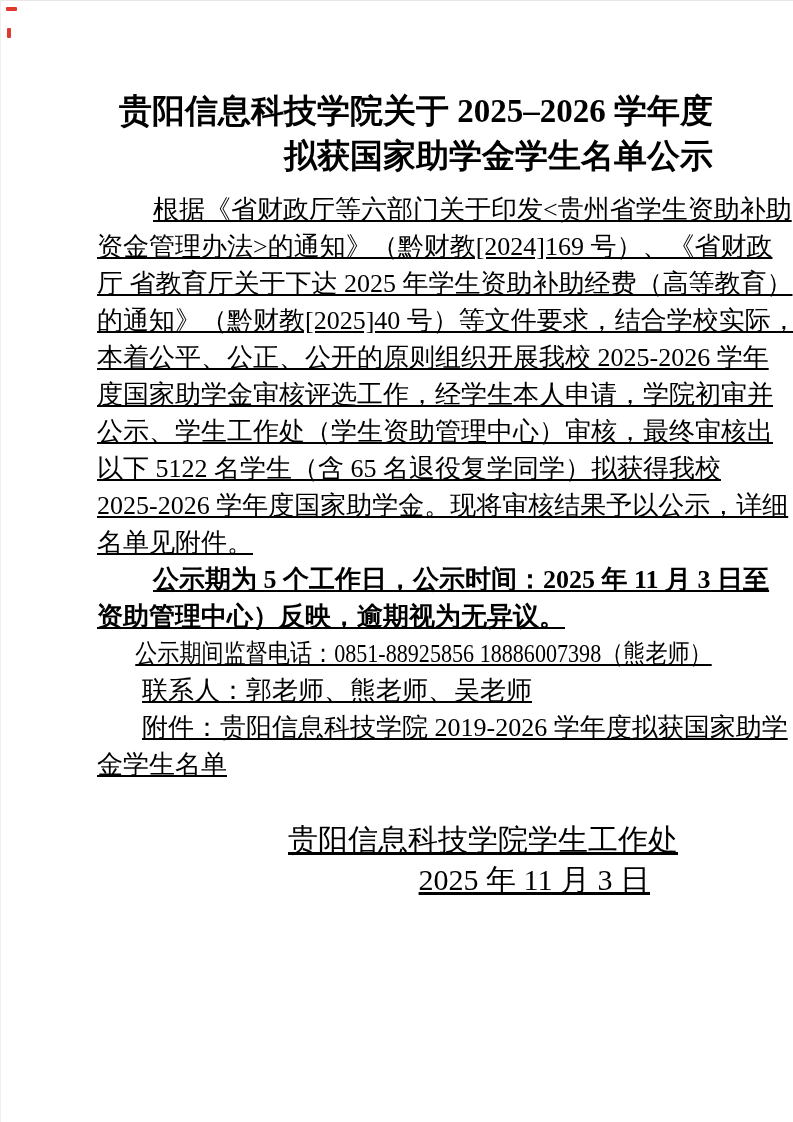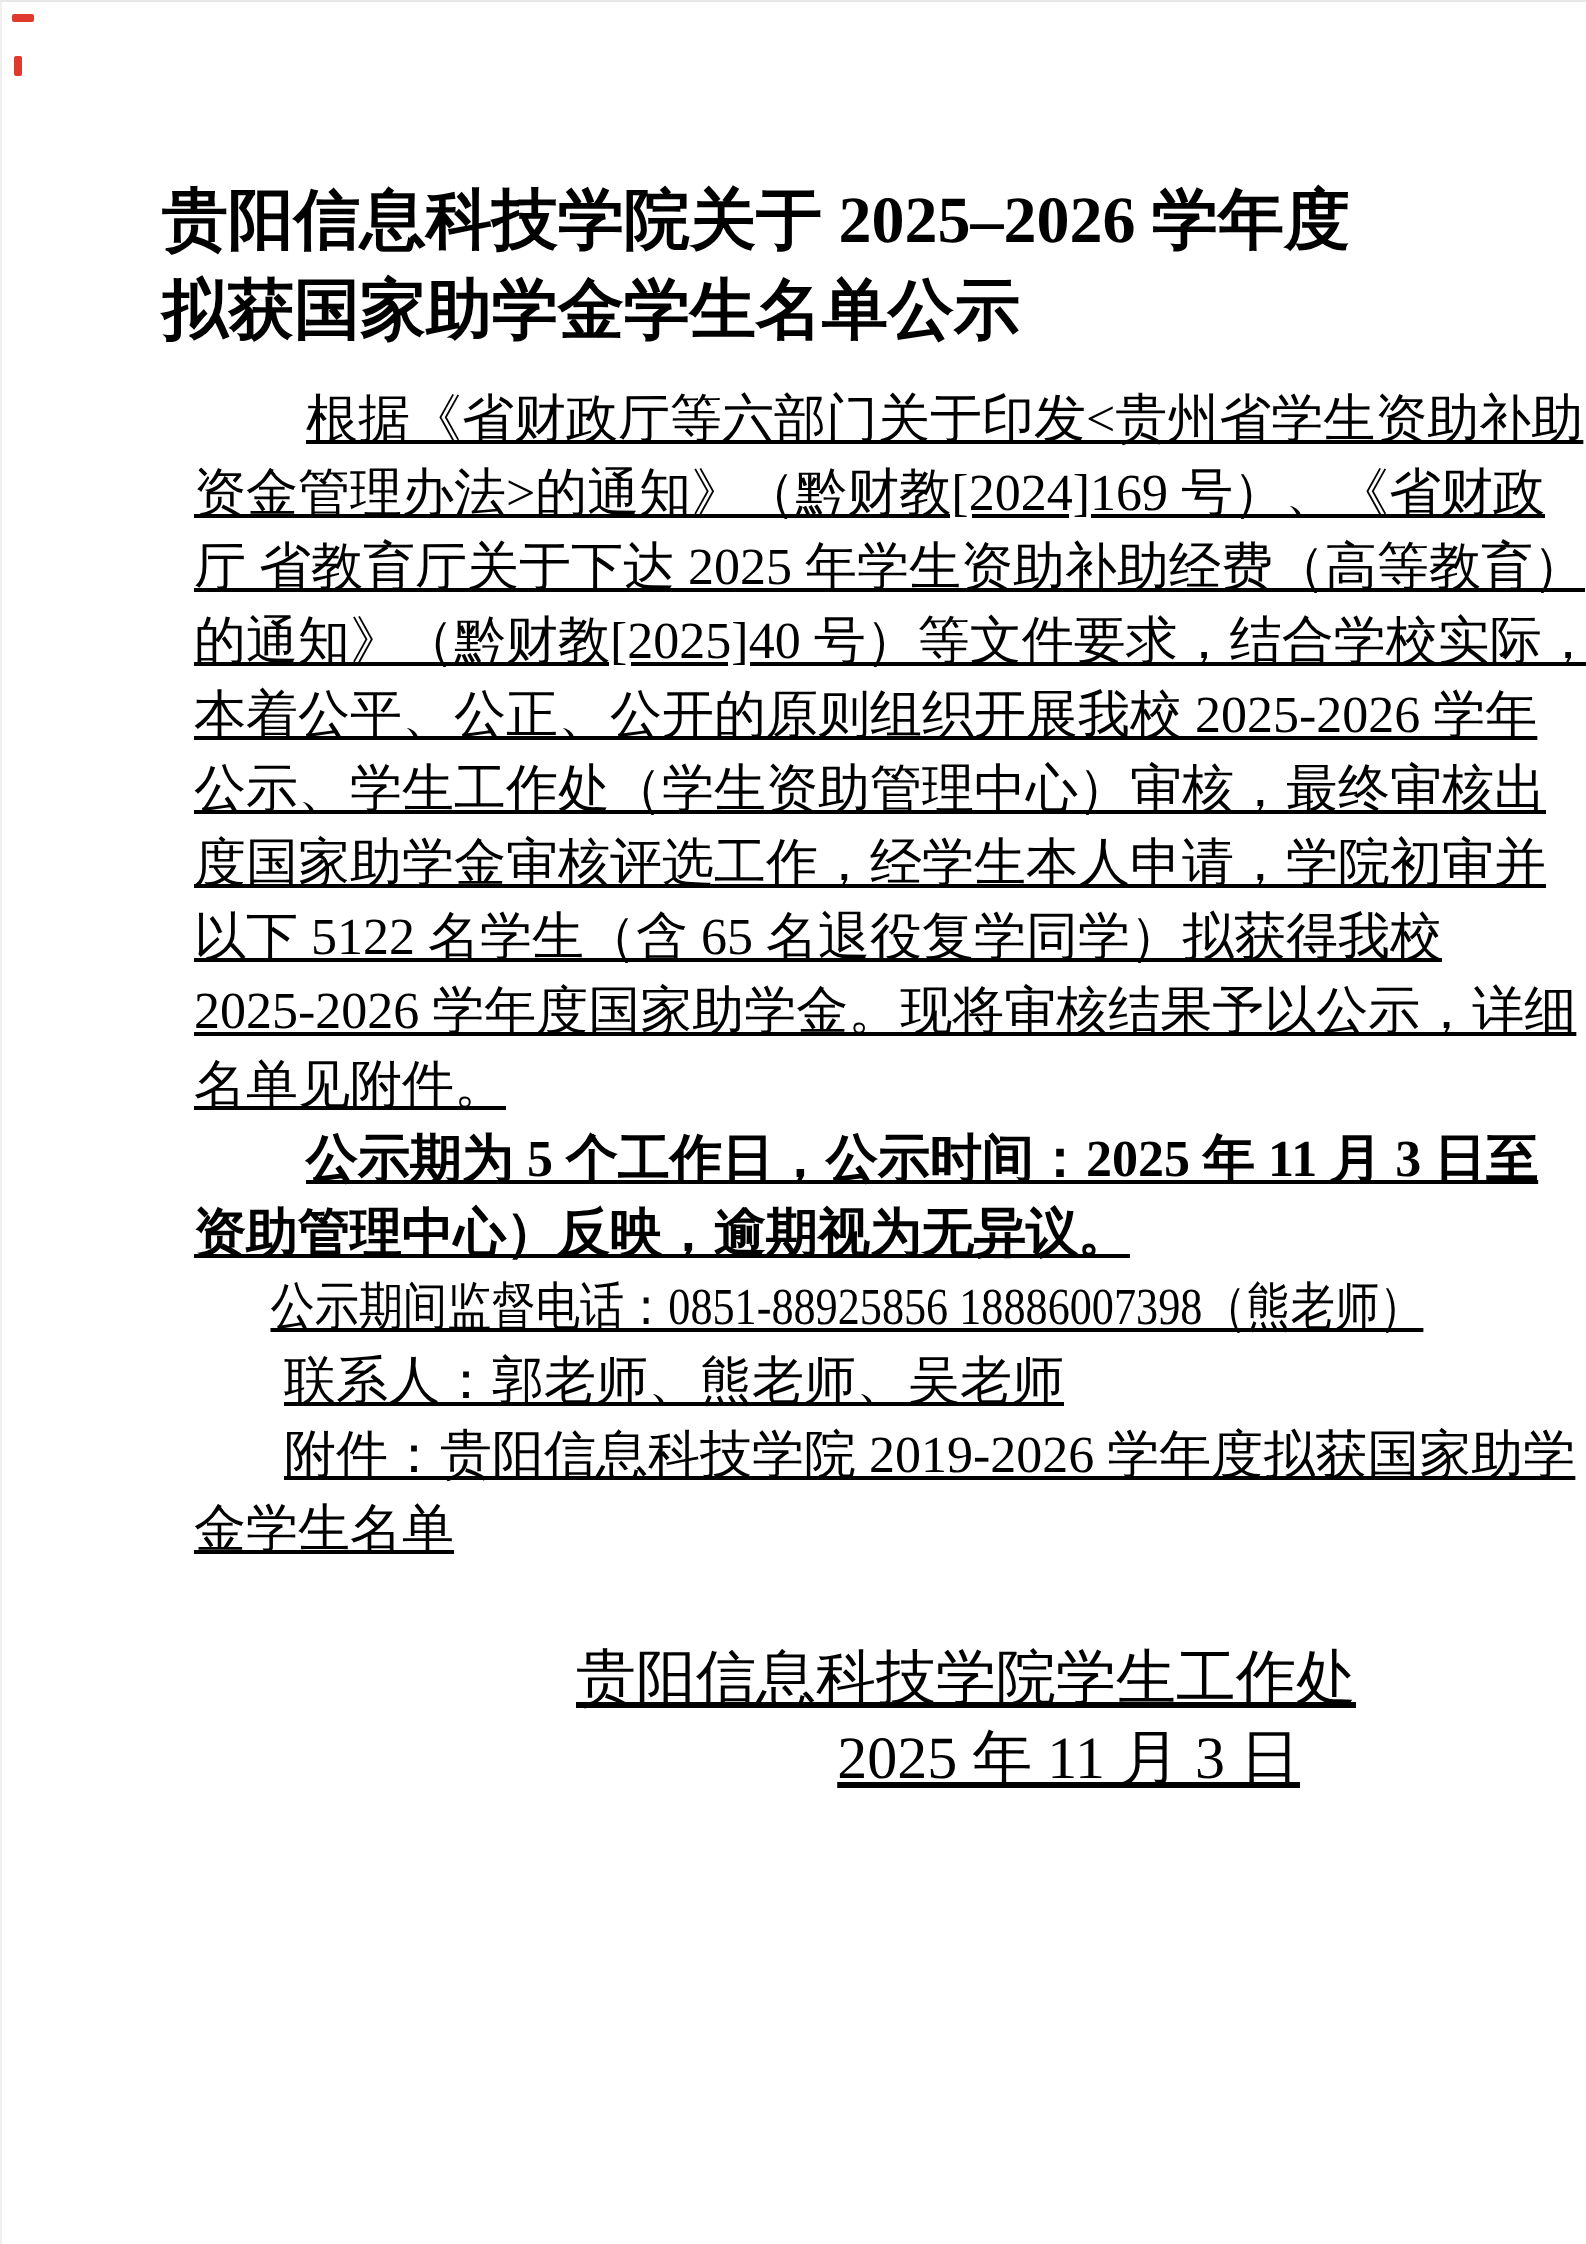--- a/index.html
+++ b/index.html
@@ -24,21 +24,21 @@
     background: #e03a2e; border-radius: 1px;
   }
   .scan-mark-v {
     position: absolute; left: 6px; top: 27px;
     width: 4px; height: 10px;
     background: #e03a2e; border-radius: 1px;
   }
 
   .title-block {
     margin: 88px 80px 0 80px;
-    text-align: left;
+    text-align: right;
     font-weight: bold;
     font-size: 33px;
     line-height: 45px;
   }
 
   .content {
     margin: 12px 81px 0 96px;
     font-size: 26px;
     line-height: 37px;
     text-decoration: underline;
@@ -85,22 +85,22 @@
   </div>
 
   <div class="content">
 
     <div class="para">
       <div class="tline indent-2">根据《省财政厅等六部门关于印发&lt;贵州省学生资助补助</div>
       <div class="tline">资金管理办法&gt;的通知》（黔财教[2024]169 号）、《省财政</div>
       <div class="tline">厅 省教育厅关于下达 2025 年学生资助补助经费（高等教育）</div>
       <div class="tline">的通知》（黔财教[2025]40 号）等文件要求，结合学校实际，</div>
       <div class="tline">本着公平、公正、公开的原则组织开展我校 2025-2026 学年</div>
+      <div class="tline">度国家助学金审核评选工作，经学生本人申请，学院初审并</div>
       <div class="tline">公示、学生工作处（学生资助管理中心）审核，最终审核出</div>
-      <div class="tline">度国家助学金审核评选工作，经学生本人申请，学院初审并</div>
       <div class="tline">以下 5122 名学生（含 65 名退役复学同学）拟获得我校</div>
       <div class="tline">2025-2026 学年度国家助学金。现将审核结果予以公示，详细</div>
       <div class="tline">名单见附件。</div>
     </div>
 
     <div class="para bold-para">
       <div class="tline indent-2">公示期为 5 个工作日，公示时间：2025 年 11 月 3 日至</div>
       <div class="tline">资助管理中心）反映，逾期视为无异议。</div>
     </div>
 

